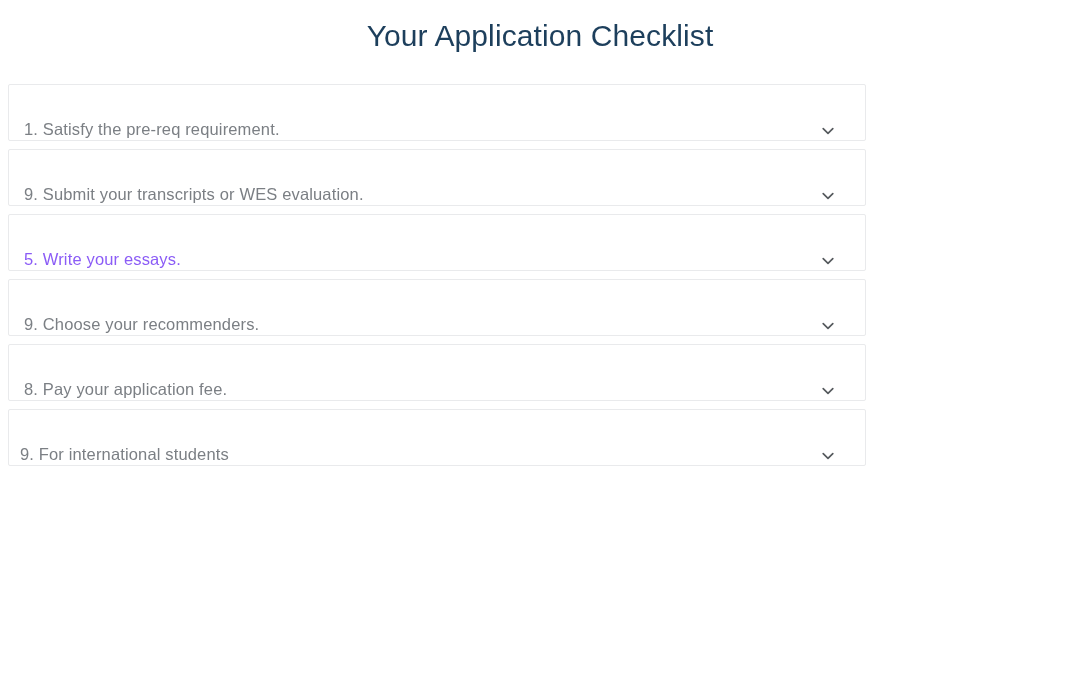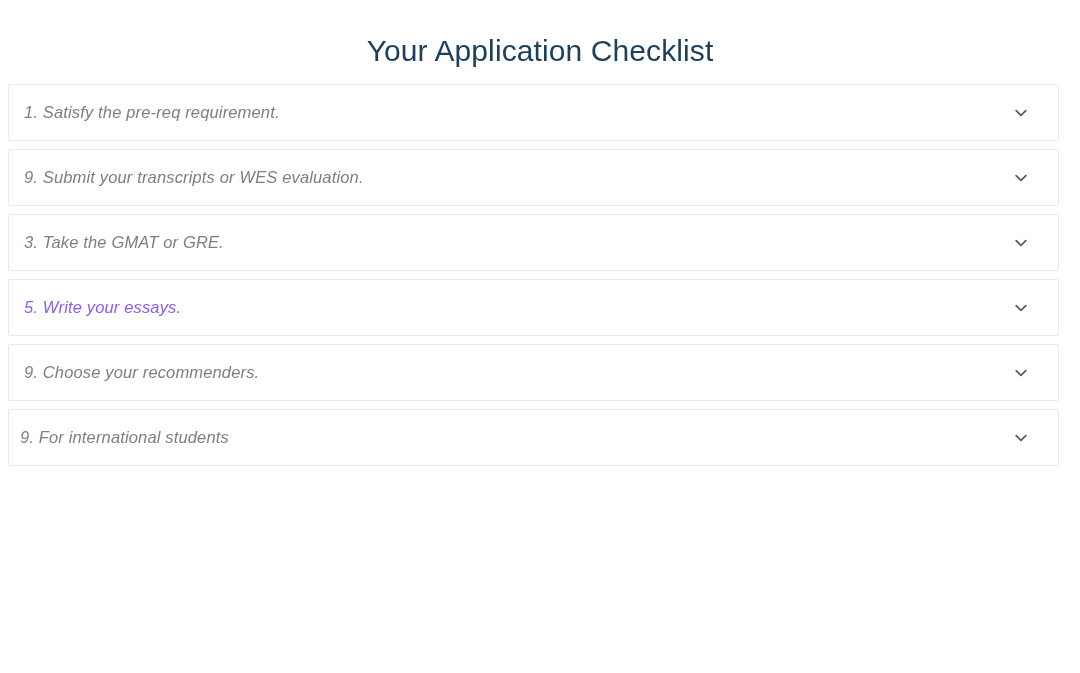--- a/index.html
+++ b/index.html
@@ -24,50 +24,49 @@
 
   
   .page-title {
     text-align: center;
     color: #1d3f5c;
     font-size: 30px;
     font-weight: 400;
     letter-spacing: 0.1px;
     line-height: 1;
     margin: 0;
-    padding-top: 36px;
+    padding-top: 21px;
     padding-bottom: 0;
     white-space: nowrap;
   }
 
   
   .accordion {
     margin: 0;
     padding: 0;
     position: absolute;
     top: 84px;
     left: 8px;
     width: 1064px;
   }
 
   .accordion-item {
     box-sizing: border-box;
-    width: 1051px;
+    width: 858px;
     height: 57px;
     background: #ffffff;
     border: 1px solid #e9eaec;
     border-radius: 2px;
     margin-bottom: 8px;
     display: flex;
-    align-items: center;
+    align-items: flex-end;
     justify-content: space-between;
     padding: 0 20px 0 15px;
     cursor: pointer;
     position: relative;
-    font-style: italic;
   }
 
   .accordion-item:last-child {
     margin-bottom: 0;
     padding-left: 11px;
   }
 
   .accordion-label {
     font-size: 16.5px;
     font-weight: 400;
@@ -113,38 +112,38 @@
         </span>
       </div>
       <div class="accordion-item">
         <span class="accordion-label">9. Submit your transcripts or WES evaluation.</span>
         <span class="chevron">
           <svg width="18" height="18" viewBox="0 0 18 18" aria-hidden="true">
             <path d="M4.2 6.7 L9 11.4 L13.8 6.7" fill="none" stroke="#565a5e" stroke-width="1.7" stroke-linecap="round" stroke-linejoin="round"></path>
           </svg>
         </span>
       </div>
-      <div class="accordion-item">
-        <span class="accordion-label">3. Take the GMAT or GRE.</span>
-        <span class="chevron">
-          <svg width="18" height="18" viewBox="0 0 18 18" aria-hidden="true">
-            <path d="M4.2 6.7 L9 11.4 L13.8 6.7" fill="none" stroke="#565a5e" stroke-width="1.7" stroke-linecap="round" stroke-linejoin="round"></path>
-          </svg>
-        </span>
-      </div>
       <div class="accordion-item is-active">
         <span class="accordion-label">5. Write your essays.</span>
         <span class="chevron">
           <svg width="18" height="18" viewBox="0 0 18 18" aria-hidden="true">
             <path d="M4.2 6.7 L9 11.4 L13.8 6.7" fill="none" stroke="#565a5e" stroke-width="1.7" stroke-linecap="round" stroke-linejoin="round"></path>
           </svg>
         </span>
       </div>
       <div class="accordion-item">
         <span class="accordion-label">9. Choose your recommenders.</span>
+        <span class="chevron">
+          <svg width="18" height="18" viewBox="0 0 18 18" aria-hidden="true">
+            <path d="M4.2 6.7 L9 11.4 L13.8 6.7" fill="none" stroke="#565a5e" stroke-width="1.7" stroke-linecap="round" stroke-linejoin="round"></path>
+          </svg>
+        </span>
+      </div>
+      <div class="accordion-item">
+        <span class="accordion-label">8. Pay your application fee.</span>
         <span class="chevron">
           <svg width="18" height="18" viewBox="0 0 18 18" aria-hidden="true">
             <path d="M4.2 6.7 L9 11.4 L13.8 6.7" fill="none" stroke="#565a5e" stroke-width="1.7" stroke-linecap="round" stroke-linejoin="round"></path>
           </svg>
         </span>
       </div>
       <div class="accordion-item">
         <span class="accordion-label">9. For international students</span>
         <span class="chevron">
           <svg width="18" height="18" viewBox="0 0 18 18" aria-hidden="true">

